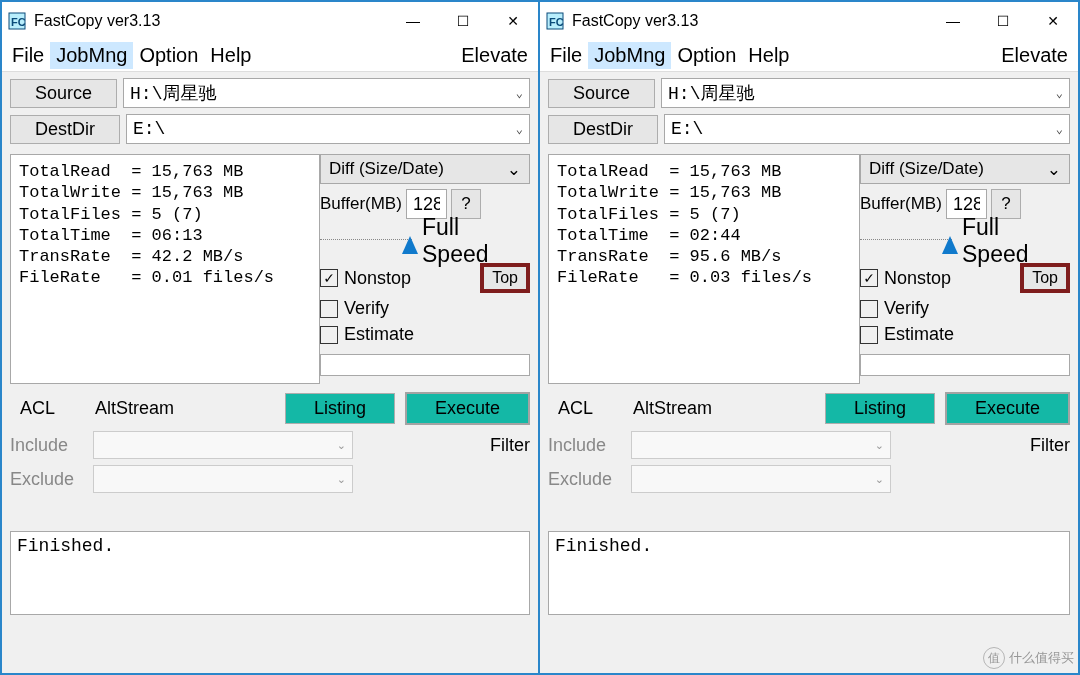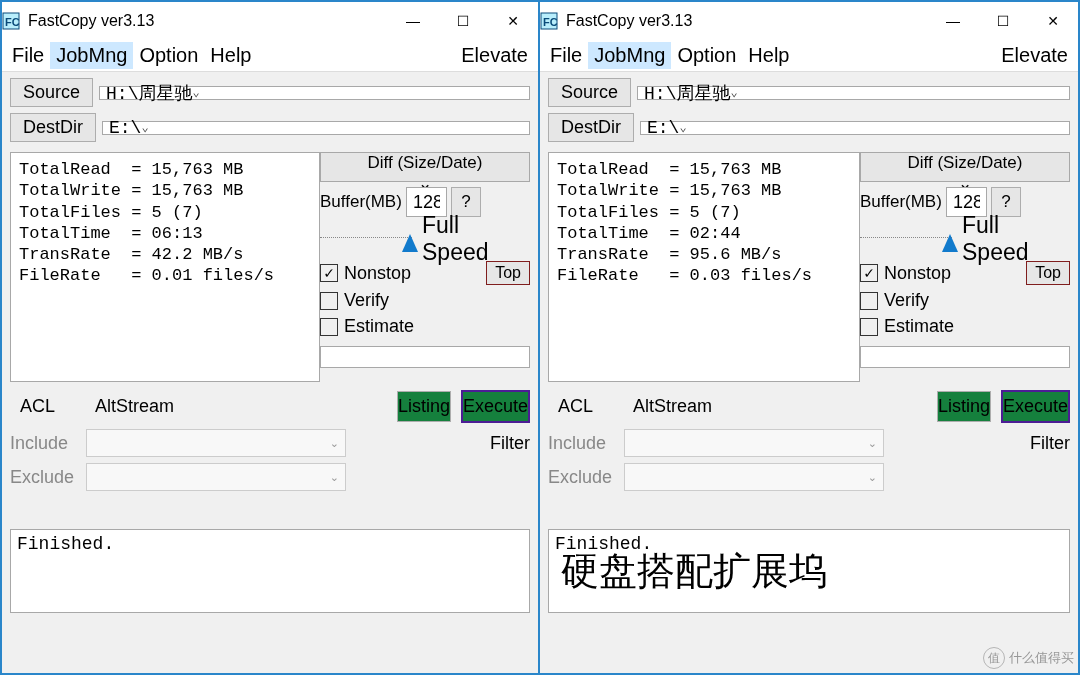--- a/index.html
+++ b/index.html
@@ -23,20 +23,21 @@
     display: flex; flex-direction: column;
     position: relative;
   }
   .window:last-child { border-right: none; }
   .titlebar {
     height: 38px;
     background: #fff;
     display: flex; align-items: center;
     font-size: 16px;
     color: #000;
+    padding-left: 6px;
   }
   .titlebar .app-icon {
     width: 18px; height: 18px;
     margin-right: 8px;
   }
   .titlebar .title { flex: 0 0 auto; }
   .tb-spacer { flex: 1 1 auto; }
   .tb-btn {
     width: 50px; height: 38px;
     display: flex; align-items: center; justify-content: center;
@@ -59,35 +60,35 @@
     padding: 6px 8px 4px 8px;
     display: flex; flex-direction: column;
     gap: 6px;
   }
   .path-row {
     display: flex; align-items: center; gap: 6px;
   }
   .path-btn {
     background: #e6e6e6;
     border: 1px solid #adadad;
-    padding: 3px 12px;
+    padding: 3px 24px;
     font-size: 18px;
     min-width: 78px;
     text-align: left;
   }
   .combo {
     flex: 1 1 auto;
-    height: 14px;
+    height: 30px;
     background: #fff;
     border: 1px solid #a8a8a8;
     display: flex; align-items: center;
     padding: 0 6px;
     font-size: 18px;
     font-family: "Courier New", monospace;
-    justify-content: flex-start;
+    justify-content: space-between;
   }
   .combo .chev { font-size: 12px; color: #444; }
   .mid {
     display: flex; gap: 0;
     margin-top: 4px;
   }
   .stats {
     flex: 1 1 auto;
     background: #fff;
     border: 1px solid #a8a8a8;
@@ -104,21 +105,20 @@
     gap: 5px;
   }
   .mode-combo {
     height: 30px;
     background: #e6e6e6;
     border: 1px solid #a8a8a8;
     display: flex; align-items: center;
     padding: 0 8px;
     font-size: 17px;
     justify-content: space-between;
-    flex-direction: column;
   }
   .buf-row { display: flex; align-items: center; gap: 4px; }
   .buf-label { font-size: 17px; }
   .buf-input {
     width: 41px; height: 30px;
     background: #fff; border: 1px solid #a8a8a8;
     padding: 0 6px; font-size: 18px;
   }
   .q-btn {
     width: 30px; height: 30px;
@@ -148,41 +148,41 @@
   .speed-label { font-size: 23px; }
   .check-row { display: flex; align-items: center; gap: 6px; font-size: 18px; }
   .check-row .cb {
     width: 18px; height: 18px;
     border: 1.5px solid #333;
     display: inline-flex; align-items: center; justify-content: center;
     font-size: 14px;
   }
   .top-btn {
     margin-left: auto;
-    background: #e6e6e6; border: 1px solid #7f1d1d;
+    background: #e6e6e6; border: 4px solid #7f1d1d;
     padding: 2px 8px; font-size: 16px;
   }
   .inset-blank {
     margin-top: 4px;
     height: 22px;
     background: #fff;
     border: 1px solid #a8a8a8;
   }
   .lower-row {
     display: flex; align-items: center; gap: 10px;
     margin-top: 2px;
   }
   .act-btn {
-    background: #15803d;
+    background: #14b8a6;
     border: 1px solid #adadad;
-    padding: 4px 0;
+    padding: 4px 28px;
     font-size: 18px;
   }
-  .act-btn.primary { border: 2px solid #4c1d95; }
-  .filter-row { display: flex; align-items: center; gap: 8px; }
+  .act-btn.primary { border: 2px solid #a3a3a3; }
+  .filter-row { display: flex; align-items: center; gap: 15px; }
   .filter-label { font-size: 18px; color: #888; width: 68px; }
   .filter-combo {
     width: 260px; height: 28px;
     background: #f8f8f8; border: 1px solid #ccc;
     display: flex; align-items: center; justify-content: flex-end;
     padding: 0 6px;
   }
   .filter-combo .chev { font-size: 11px; color: #999; }
   .finished-box {
     background: #fff; border: 1px solid #a8a8a8;
@@ -417,21 +417,20 @@
           <span style="font-size:18px">Filter</span>
       </div>
       <div class="filter-row">
         <span class="filter-label">Exclude</span>
         <div class="filter-combo">
             <span class="chev">⌄</span>
           </div>
       </div>
       <div class="finished-box">
         <span>Finished.</span>
-        <div class="caption">硬盘搭配扩展坞</div>
       </div>
     </div>
   </div>
 </div>
 
 <div class="watermark">
   <span class="wm-icon">值</span>
   <span>什么值得买</span>
 </div>
 

